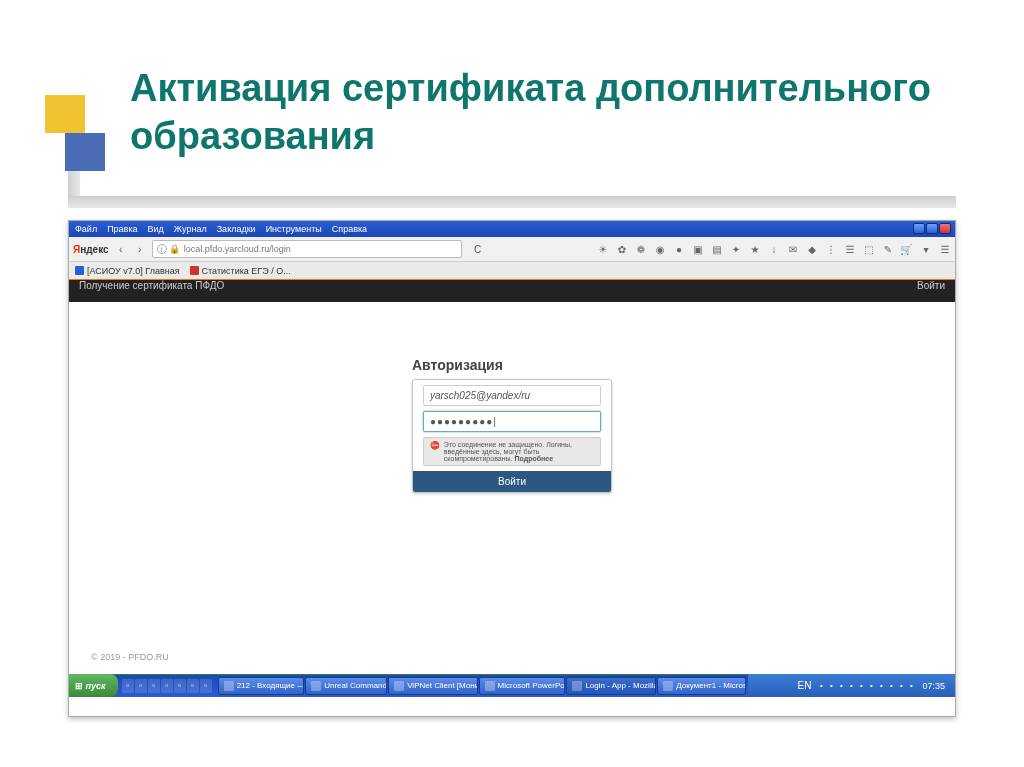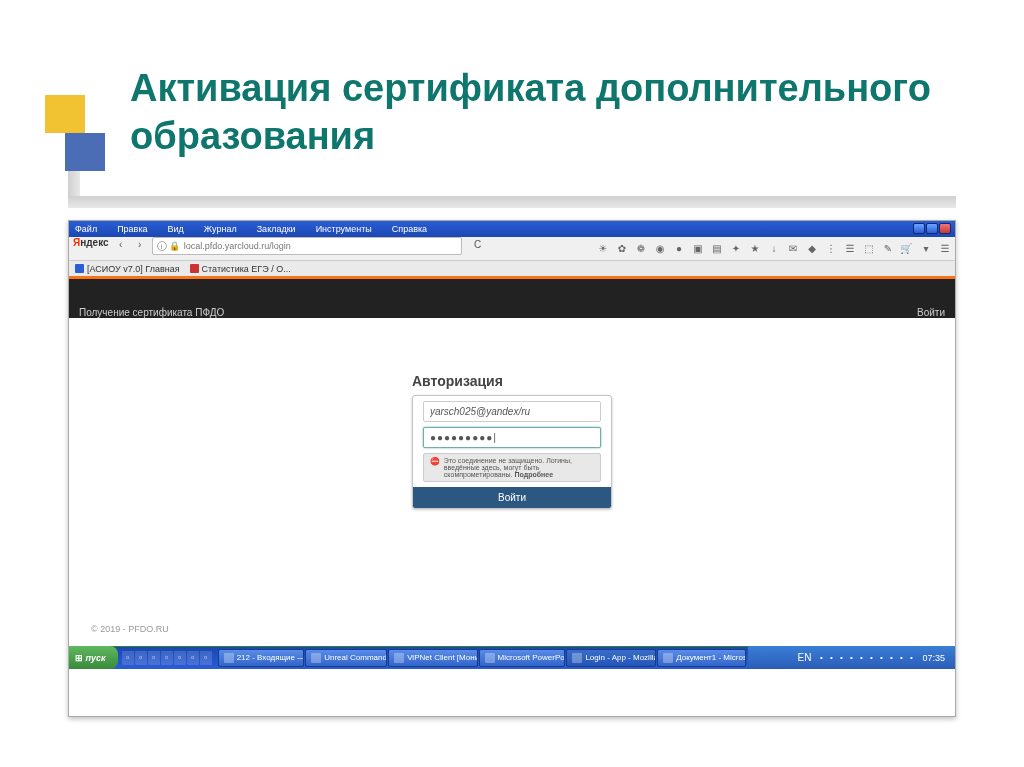--- a/index.html
+++ b/index.html
@@ -10,49 +10,49 @@
 .deco-blue { position: absolute; left: 65px; top: 133px; width: 40px; height: 38px; background: #4a6db5; }
 .deco-gray-bar { position: absolute; left: 68px; top: 196px; width: 888px; height: 12px; background: linear-gradient(#d0d0d0,#e8e8e8); }
 .deco-gray-vert { position: absolute; left: 68px; top: 110px; width: 12px; height: 88px; background: linear-gradient(90deg,#d0d0d0,#e8e8e8); }
 
 .slide-title { position: absolute; left: 130px; top: 65px; font-size: 38px; color: #0f766e; font-family: Arial; line-height: 1.25; }
 
 
 .browser-ss { position: absolute; left: 68px; top: 220px; width: 888px; height: 497px; border: 1px solid #aaa; box-shadow: 0 2px 5px rgba(0,0,0,0.25); background: #fff; }
 
 
-.ff-menubar { height: 16px; background: linear-gradient(#2a5dd6,#1b47b2); display: flex; align-items: center; padding: 0 6px; gap: 20px; color: #fff; font-size: 9px; }
+.ff-menubar { height: 16px; background: linear-gradient(#2a5dd6,#1b47b2); display: flex; align-items: center; padding: 0 6px; gap: 10px; color: #fff; font-size: 9px; }
 .ff-menubar span { cursor: default; }
 .ff-winctrl { position: absolute; right: 4px; top: 2px; display: flex; gap: 1px; }
 .ff-winbtn { width: 12px; height: 11px; background: linear-gradient(#6fa3ff,#2a5dd6); border: 1px solid #0d2a70; border-radius: 2px; }
 
 .ff-tabbar { height: 22px; background: linear-gradient(#3265da,#1d4bb8); display: flex; align-items: flex-end; padding: 0 3px; }
 .ff-tab { height: 19px; background: linear-gradient(#f5f5f5,#e2e2e2); border-radius: 3px 3px 0 0; padding: 0 18px 0 5px; display: flex; align-items: center; font-size: 9px; color: #333; gap: 3px; position: relative; min-width: 90px; }
 .ff-tab-close { width: 8px; height: 8px; position: absolute; right: 4px; color: #999; font-size: 9px; line-height: 8px; }
 .ff-tab-icon { width: 10px; height: 10px; background: #888; border-radius: 2px; }
 
-.ff-urlbar-row { height: 24px; background: #f0f0f0; display: flex; padding: 0 4px; gap: 5px; border-bottom: 1px solid #ccc; }
+.ff-urlbar-row { height: 24px; background: #f0f0f0; display: flex; align-items: center; padding: 12px 4px; gap: 5px; border-bottom: 1px solid #ccc; }
 .ff-logo { font-size: 10px; color: #333; font-weight: bold; }
 .ff-logo b { color: #e30; }
 .ff-nav-btn { width: 14px; height: 14px; border-radius: 2px; display: inline-flex; align-items: center; justify-content: center; color: #555; font-size: 10px; }
 .ff-urlbar { flex: 0 0 310px; height: 18px; background: #fff; border: 1px solid #bbb; border-radius: 2px; display: flex; align-items: center; padding: 0 4px; font-size: 9px; color: #777; gap: 3px; }
 .ff-urlinfo { width:10px; height:10px; border:1px solid #aaa; border-radius:50%; text-align:center; font-size:7px; line-height:9px; color:#888;}
 .ff-refresh { margin-left: 4px; }
 .ff-toolbar-icons { margin-left: auto; display: flex; gap: 7px; align-items: center; }
 .ff-tb-icon { width: 12px; height: 12px; display: inline-flex; align-items: center; justify-content: center; font-size: 10px; color: #666; }
 
-.ff-bookmarks { height: 18px; background: #eaeaea; display: flex; align-items: center; padding: 0 6px; gap: 10px; font-size: 9px; color: #333; border-bottom: 3px solid #f97316; }
+.ff-bookmarks { height: 18px; background: #eaeaea; display: flex; align-items: center; padding: 0 6px; gap: 10px; font-size: 9px; color: #333; border-bottom: 1px solid #f97316; }
 .ff-bm { display: flex; align-items: center; gap: 3px; }
 .ff-bm-ico { width: 9px; height: 9px; border-radius: 1px; }
 
 
-.page-header { height: 39px; background: #222; display: flex; align-items: flex-end; padding: 0 10px; color: #ccc; font-size: 10px; justify-content: space-between; }
+.page-header { height: 22px; background: #222; display: flex; align-items: flex-start; padding: 0 10px; color: #ccc; font-size: 10px; justify-content: space-between; }
 .page-header a { color: #ccc; font-size: 10px; text-decoration: none; }
 
-.page-body { height: 328px; background: #fff; position: relative; }
+.page-body { height: 372px; background: #fff; position: relative; }
 
 .auth-box { position: absolute; left: 50%; top: 55px; transform: translateX(-50%); width: 200px; }
 .auth-title { font-size: 14px; color: #444; margin-bottom: 6px; font-weight: bold; }
 .auth-form { background: #fff; border: 1px solid #c5c5c5; border-radius: 3px; box-shadow: 0 1px 3px rgba(0,0,0,0.2); overflow: hidden; }
 .auth-input { width: 100%; border: 1px solid #ccc; padding: 4px 6px; font-size: 10px; color: #555; margin: 5px 5% 0; width: 90%; border-radius: 2px; font-style: italic; }
 .auth-input.pw { letter-spacing: 1px; border-color:#7aa; box-shadow: 0 0 2px #5aa; }
 .auth-warn { background: #e8e8e8; padding: 3px 6px; font-size: 7px; color: #555; display: flex; gap: 4px; margin: 5px 5% 0; width: 90%; border: 1px solid #ccc; border-radius: 2px; }
 .auth-warn-ico { color: #c33; font-size: 8px; }
 .auth-submit { width: 100%; background: #2b5780; color: #fff; border: none; padding: 5px; font-size: 10px; cursor: pointer; margin-top: 5px; }
 

